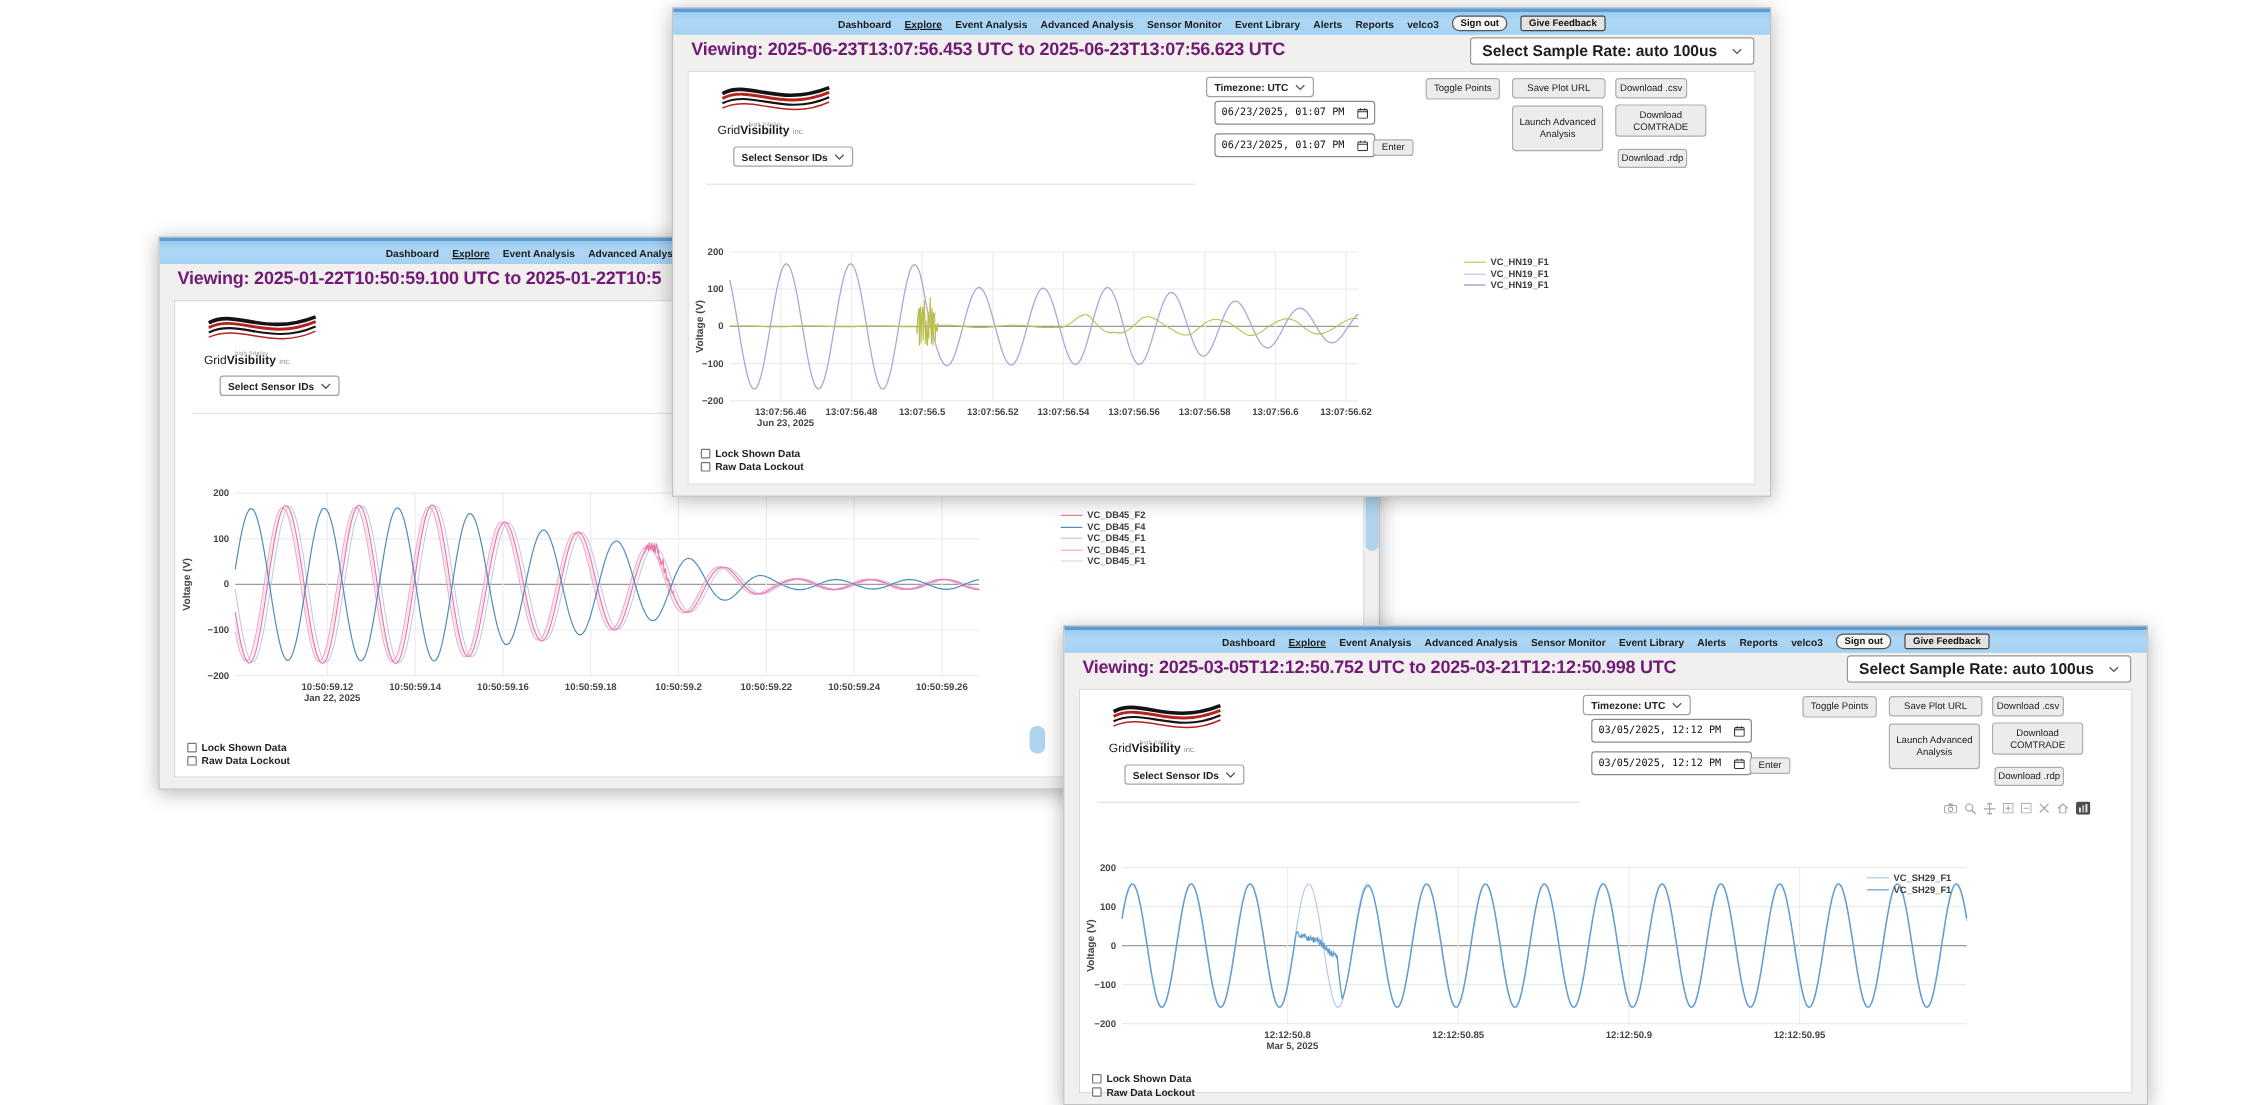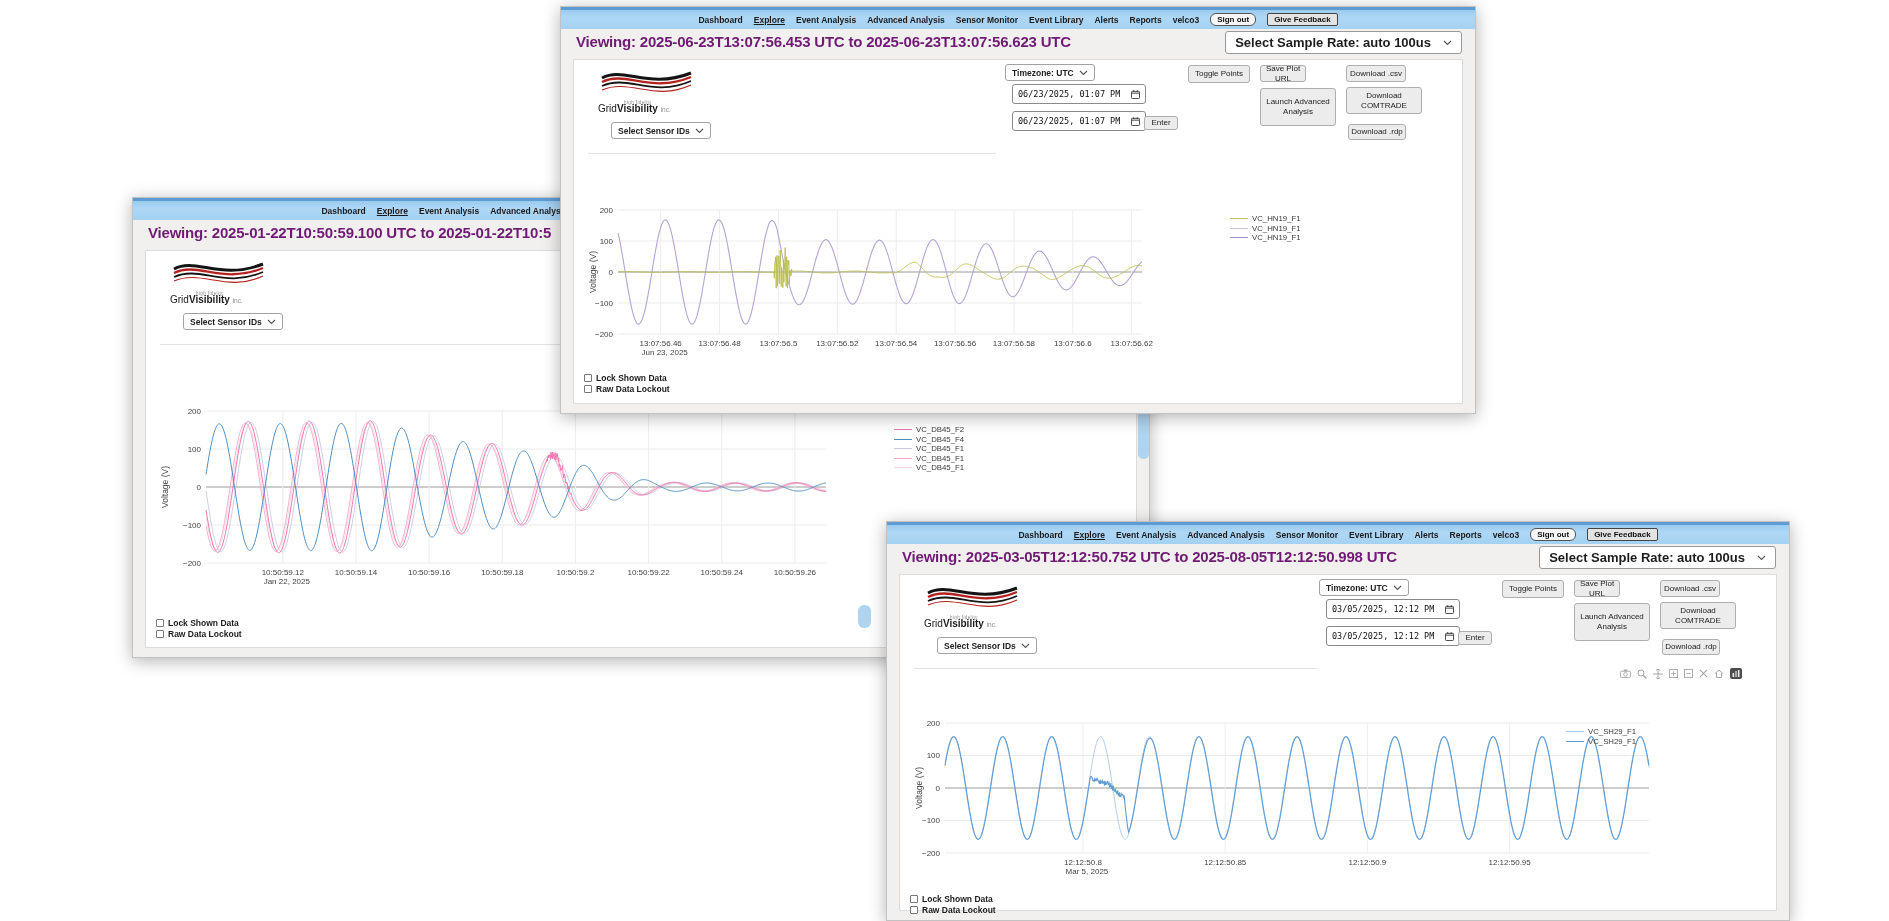--- a/index.html
+++ b/index.html
@@ -51,27 +51,27 @@
          color:#222; display:flex; align-items:center; justify-content:center;
          text-align:center; line-height:1.2; }
   .dtin { background:#fff; border:1px solid #8a8a8a; border-radius:3px;
           font-family:"DejaVu Sans Mono", monospace; font-size:8.5px; color:#111;
           display:flex; align-items:center; justify-content:space-between; padding:0 5px; }
   .c-tz      { left:33px;  top:2px;  width:90px;  height:17px; }
   .c-d1      { left:40px;  top:22px; width:134px; height:20px; }
   .c-d2      { left:40px;  top:49px; width:134px; height:20px; }
   .c-enter   { left:172px; top:54px; width:34px;  height:14px; }
   .c-toggle  { left:216px; top:3px;  width:62px;  height:18px; }
-  .c-saveurl { left:288px; top:3px;  width:46px;  height:17px; }
+  .c-saveurl { left:288px; top:3px;  width:78px;  height:17px; }
   .c-csv     { left:374px; top:3px;  width:60px;  height:17px; }
   .c-launch  { left:288px; top:26px; width:76px;  height:38px; }
   .c-comtrade{ left:374px; top:25px; width:76px;  height:27px; }
   .c-rdp     { left:376px; top:62px; width:58px;  height:16px; }
 
-  .chart-wrap { position:absolute; left:14px; }
+  .chart-wrap { position:absolute; left:4px;font-weight:bold; }
   .win-w1 .chart-wrap { top:98px;  width:880px; height:205px; }
   .win-w2 .chart-wrap { top:144px; width:988px; height:205px; }
   .win-w3 .chart-wrap { top:112px; width:874px; height:200px; }
 
   .legend { position:absolute; font-size:7.8px; color:#3a3a3a; }
   .legend-row { display:flex; align-items:center; gap:4px; height:9.5px; white-space:nowrap; }
   .legend-sw { display:inline-block; width:18px; height:0; border-top-width:1.4px; border-top-style:solid; }
 
   .checks { position:absolute; left:10px; font-size:8.5px; font-weight:bold; color:#1c1c1c; }
   .win-w1 .checks { top:312px; }
@@ -325,21 +325,21 @@
       <span class="nav-item">Event Analysis</span>
       <span class="nav-item">Advanced Analysis</span>
       <span class="nav-item">Sensor Monitor</span>
       <span class="nav-item">Event Library</span>
       <span class="nav-item">Alerts</span>
       <span class="nav-item">Reports</span>
       <span class="nav-item">velco3</span>
       <span class="nav-btn">Sign out</span>
       <span class="nav-btn feedback">Give Feedback</span>
     </div>
-  <div class="title">Viewing: 2025-03-05T12:12:50.752 UTC to 2025-08-05T12:12:50.998 UTC</div>
+  <div class="title">Viewing: 2025-03-05T12:12:50.752 UTC to 2025-03-21T12:12:50.998 UTC</div>
   <div class="samplerate">
       <span>Select Sample Rate: auto 100us</span>
       <svg width="9" height="6" viewBox="0 0 9 6">
         <path d="M1 1 L4.5 4.5 L8 1" stroke="#555" stroke-width="1.1" fill="none"></path>
       </svg>
     </div>
   <div class="panel">
     <div class="logo"><svg width="96" height="30" viewBox="0 0 96 30">
           <path d="M4 12 C 26 0, 50 24, 93 7" stroke="#141414" stroke-width="3" fill="none"></path>
           <path d="M4 16 C 28 4, 52 28, 93 11" stroke="#b5231f" stroke-width="2.4" fill="none"></path>

